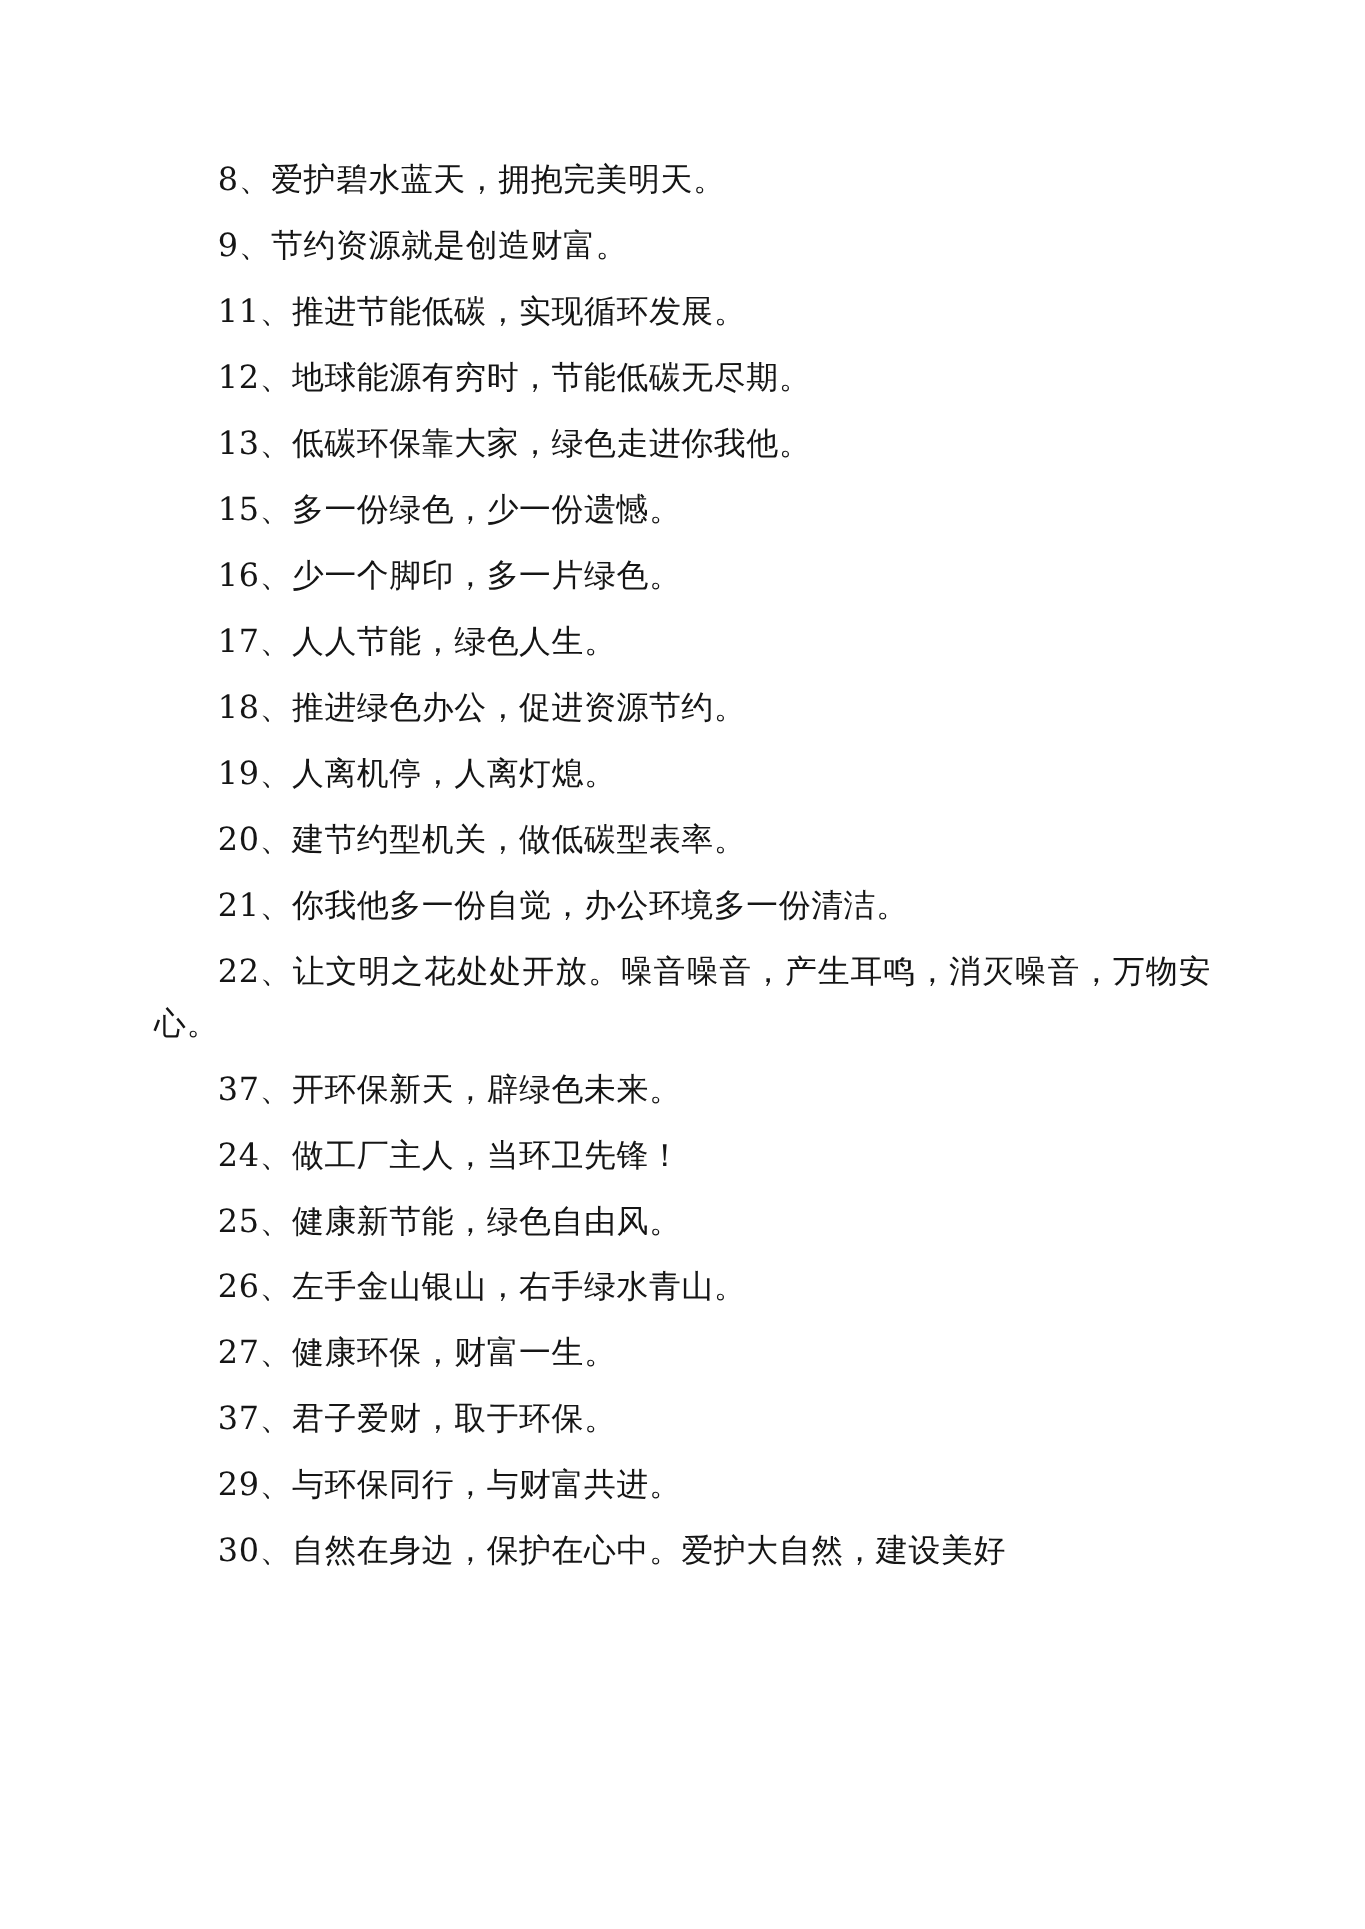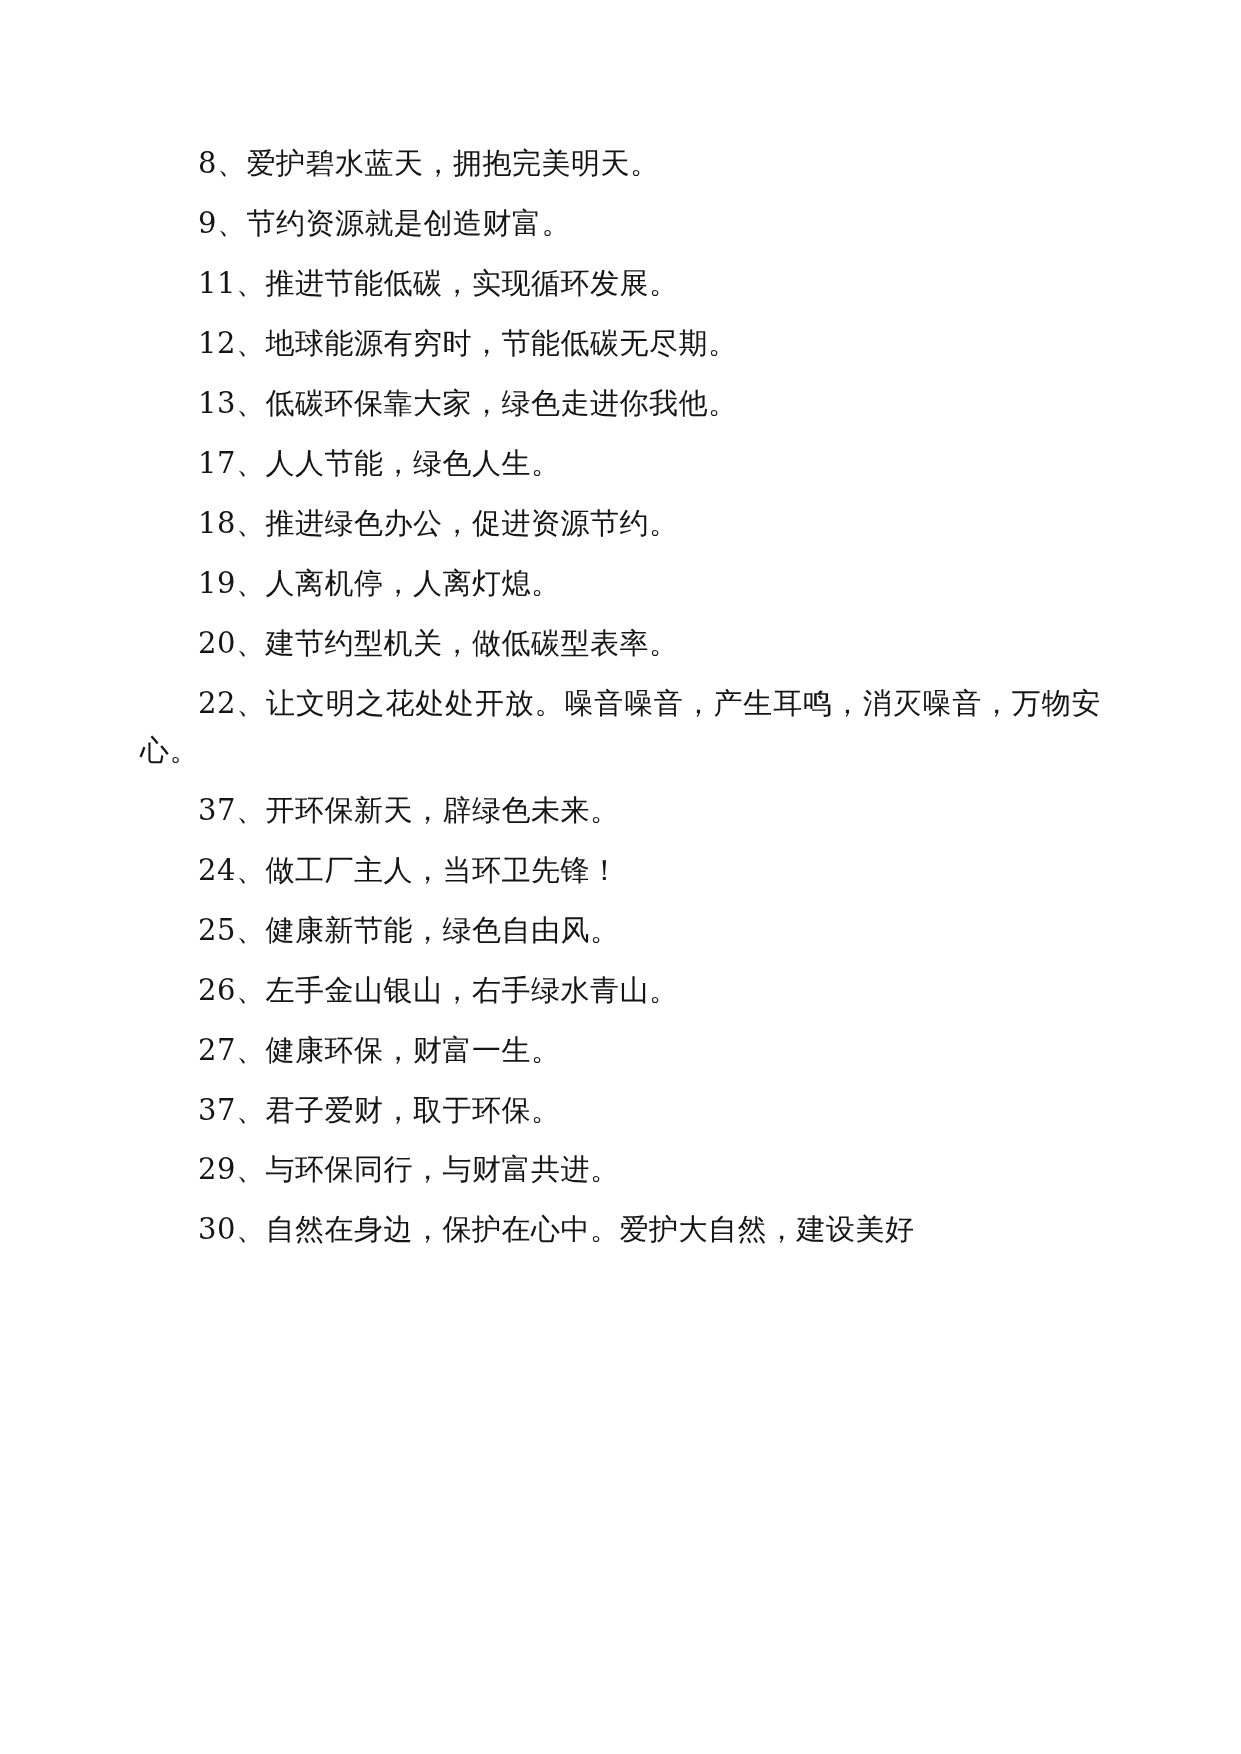--- a/index.html
+++ b/index.html
@@ -38,24 +38,27 @@
 </head>
 <body>
 
 <div class="page">
   <div class="doc-body">
     <p class="para">8、爱护碧水蓝天，拥抱完美明天。</p>
     <p class="para">9、节约资源就是创造财富。</p>
     <p class="para">11、推进节能低碳，实现循环发展。</p>
     <p class="para">12、地球能源有穷时，节能低碳无尽期。</p>
     <p class="para">13、低碳环保靠大家，绿色走进你我他。</p>
+    <p class="para">15、多一份绿色，少一份遗憾。</p>
+    <p class="para">16、少一个脚印，多一片绿色。</p>
     <p class="para">17、人人节能，绿色人生。</p>
     <p class="para">18、推进绿色办公，促进资源节约。</p>
     <p class="para">19、人离机停，人离灯熄。</p>
     <p class="para">20、建节约型机关，做低碳型表率。</p>
+    <p class="para">21、你我他多一份自觉，办公环境多一份清洁。</p>
     <p class="para">22、让文明之花处处开放。噪音噪音，产生耳鸣，消灭噪音，万物安心。</p>
     <p class="para">37、开环保新天，辟绿色未来。</p>
     <p class="para">24、做工厂主人，当环卫先锋！</p>
     <p class="para">25、健康新节能，绿色自由风。</p>
     <p class="para">26、左手金山银山，右手绿水青山。</p>
     <p class="para">27、健康环保，财富一生。</p>
     <p class="para">37、君子爱财，取于环保。</p>
     <p class="para">29、与环保同行，与财富共进。</p>
     <p class="para">30、自然在身边，保护在心中。爱护大自然，建设美好</p>
   </div>

